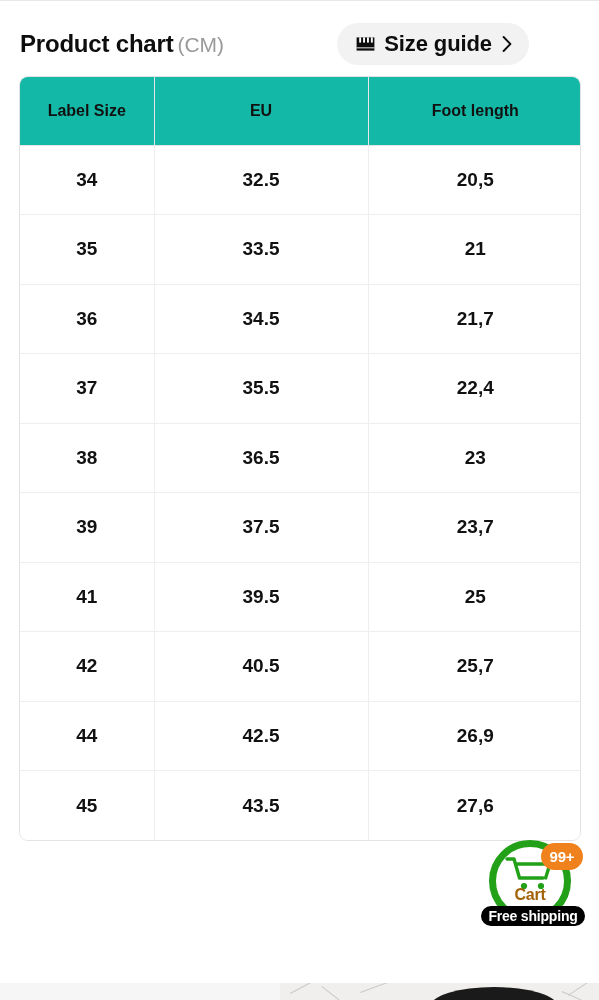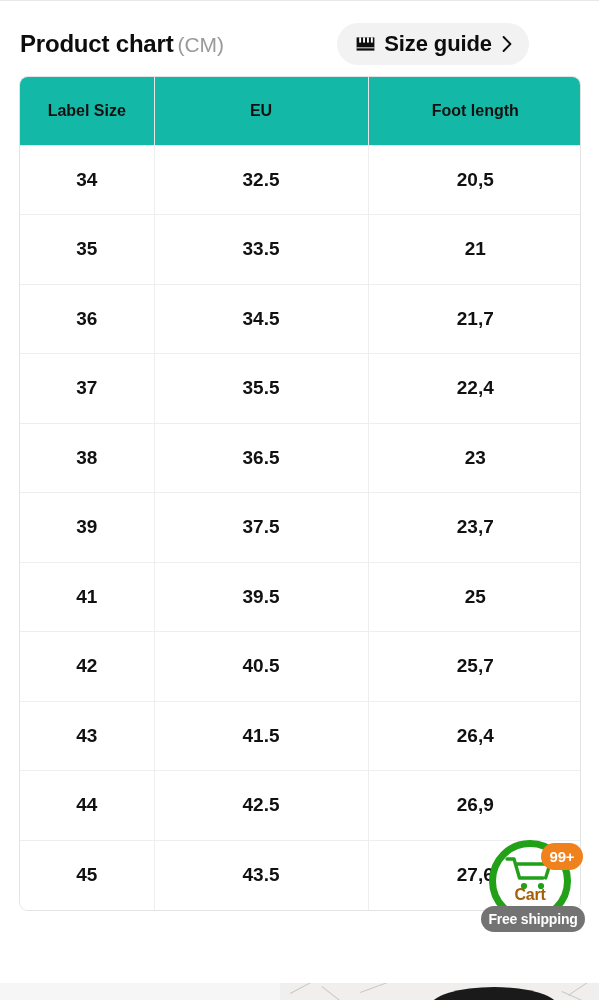--- a/index.html
+++ b/index.html
@@ -222,22 +222,22 @@
     font-size: 15px;
     font-weight: bold;
     color: #ffffff;
     letter-spacing: -0.2px;
   }
   .cart-ship {
     position: absolute;
     left: -2px;
     top: 68px;
     width: 104px;
-    height: 26px;
-    background: #737373;
+    height: 20px;
+    background: #000000;
     border-radius: 13px;
     display: flex;
     align-items: center;
     justify-content: center;
     font-size: 14px;
     font-weight: bold;
     color: #ffffff;
     letter-spacing: -0.2px;
     white-space: nowrap;
   }
@@ -326,25 +326,20 @@
             <td>41</td>
             <td>39.5</td>
             <td>25</td>
           </tr>
           <tr>
             <td>42</td>
             <td>40.5</td>
             <td>25,7</td>
           </tr>
           <tr>
-            <td>43</td>
-            <td>41.5</td>
-            <td>26,4</td>
-          </tr>
-          <tr>
             <td>44</td>
             <td>42.5</td>
             <td>26,9</td>
           </tr>
           <tr>
             <td>45</td>
             <td>43.5</td>
             <td>27,6</td>
           </tr>
         </tbody>

